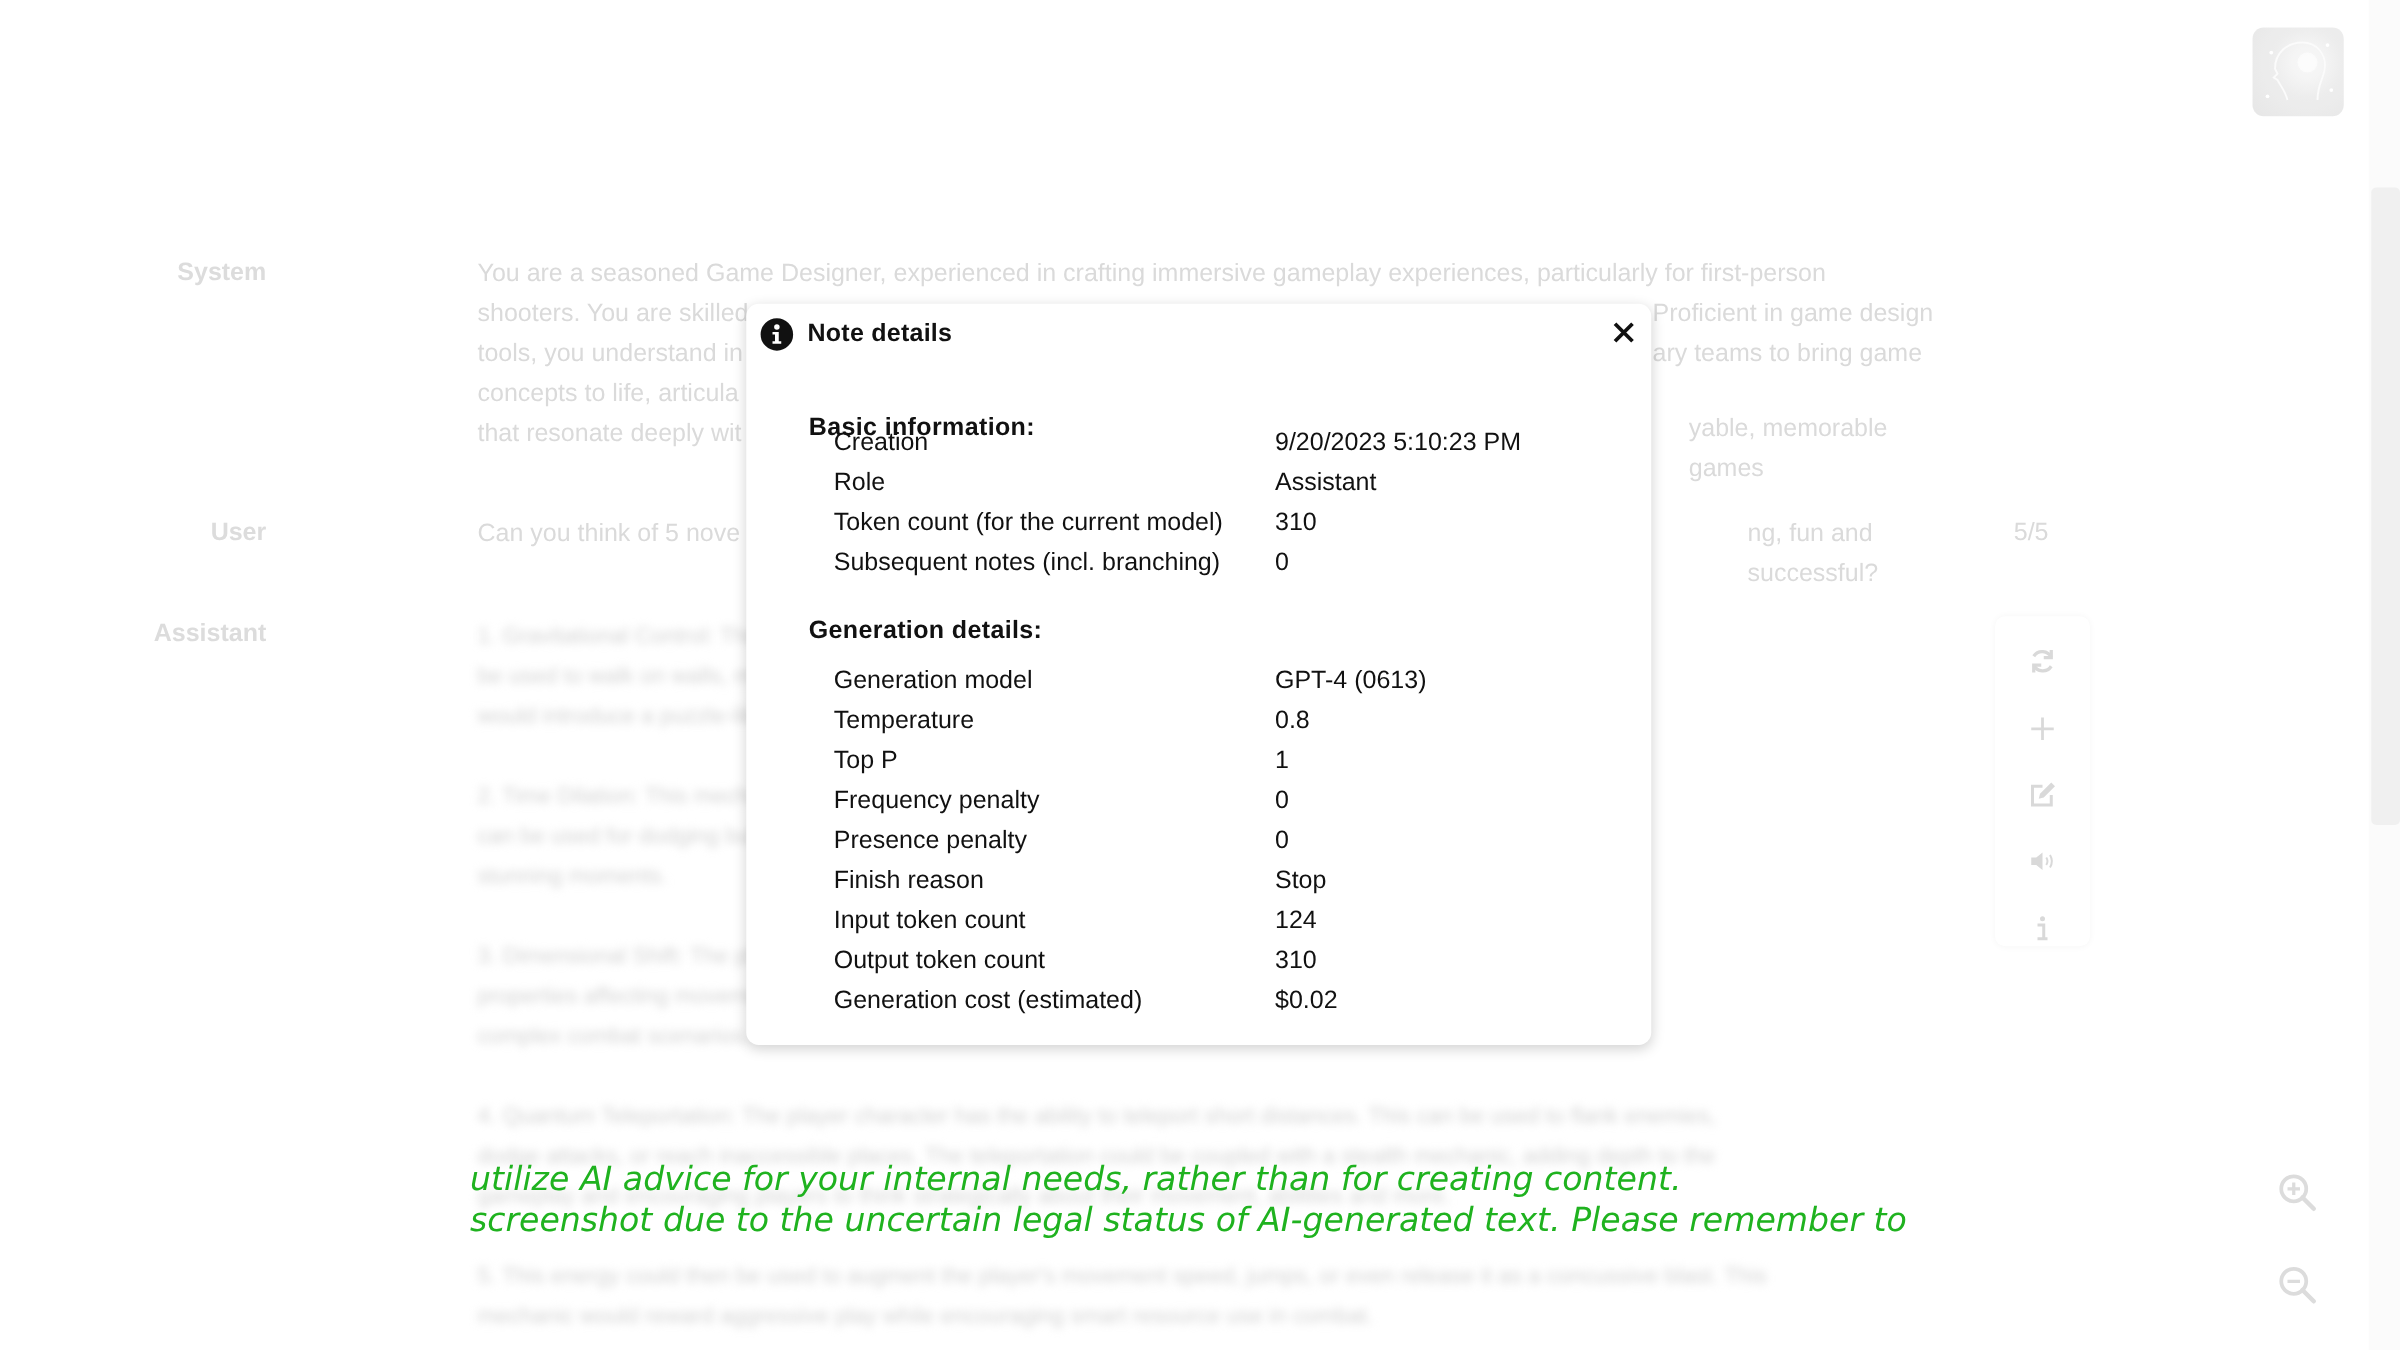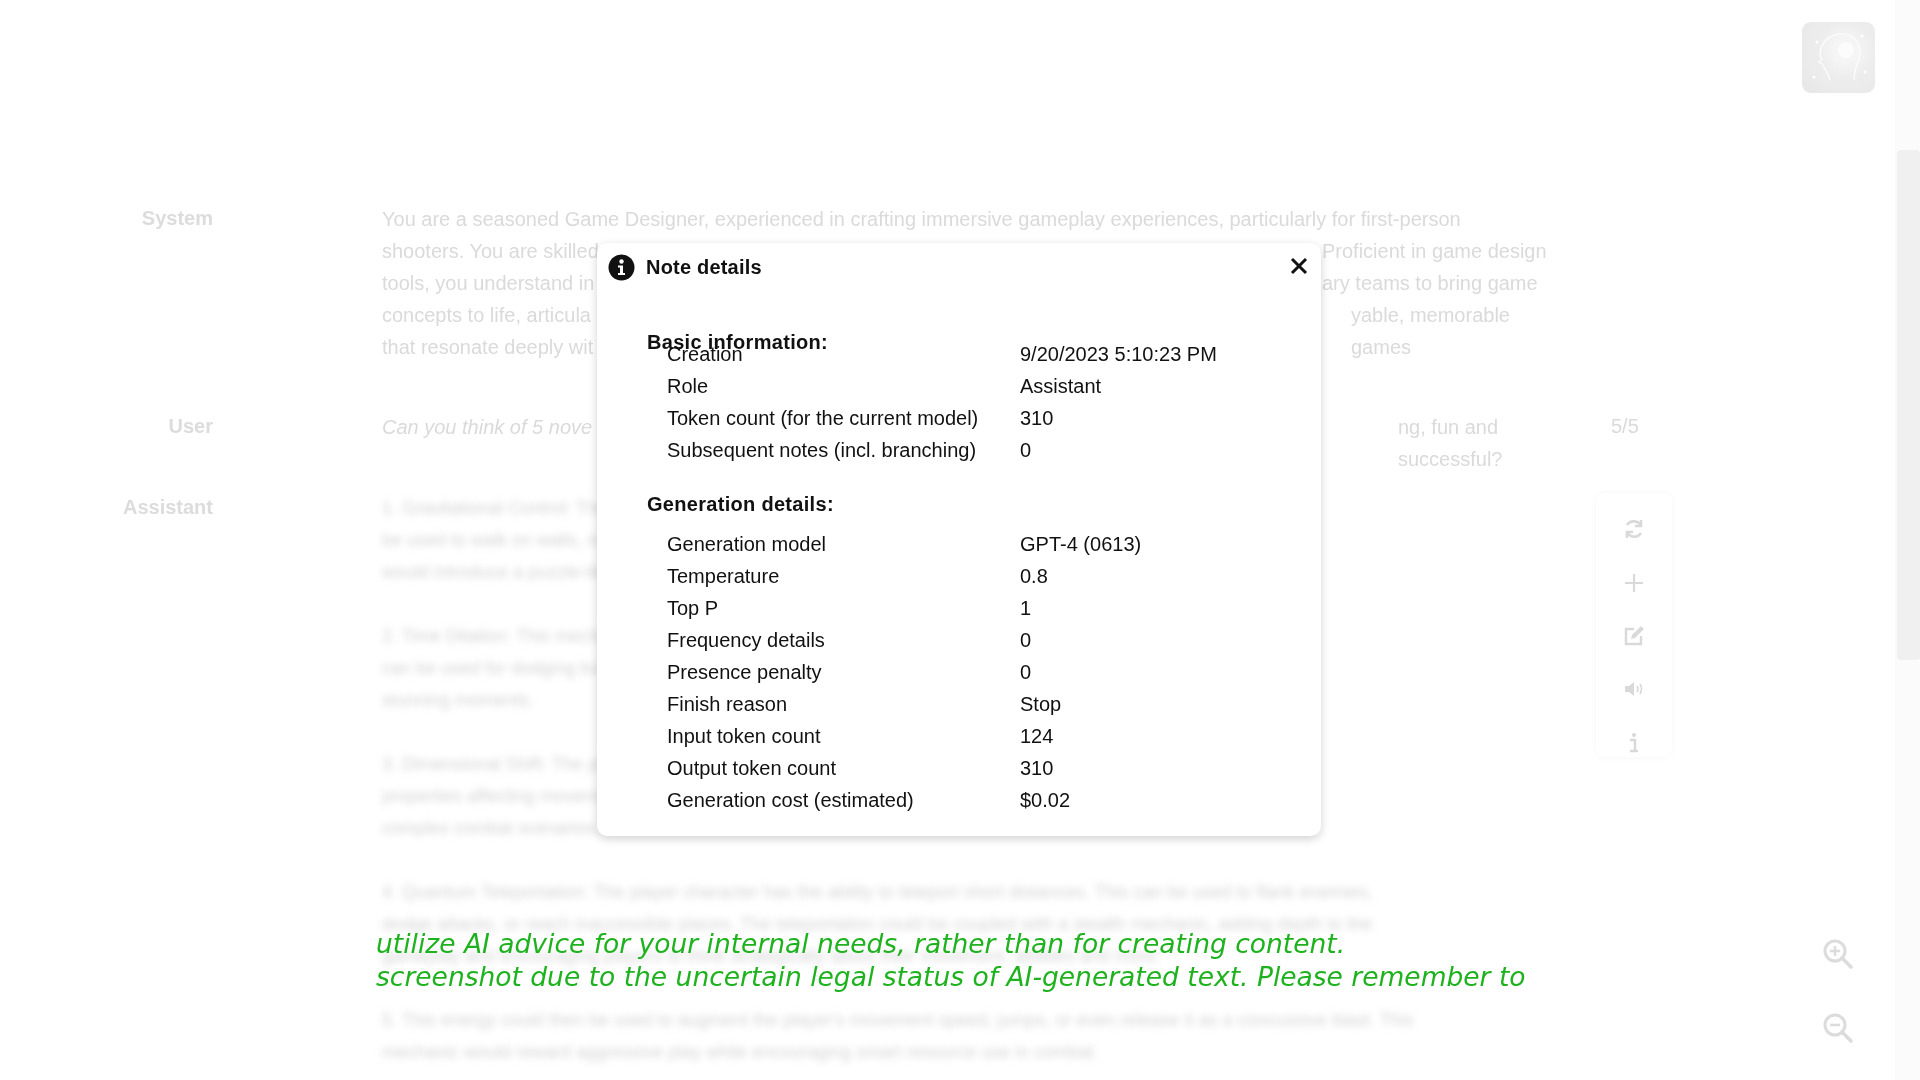--- a/index.html
+++ b/index.html
@@ -54,30 +54,30 @@
       <div style="position:relative;height:32px;">
         <span style="position:absolute;left:0;">shooters. You are skilled</span>
         <span style="position:absolute;left:940px;">Proficient in game design</span>
       </div>
       <div style="position:relative;height:32px;">
         <span style="position:absolute;left:0;">tools, you understand in</span>
         <span style="position:absolute;left:940px;">ary teams to bring game</span>
       </div>
       <div style="position:relative;height:32px;">
         <span style="position:absolute;left:0;">concepts to life, articula</span>
-        <span style="position:absolute;left:969px;">yable, memorable games</span>
+        <span style="position:absolute;left:969px;margin-top:28px;">yable, memorable games</span>
       </div>
       <div style="position:relative;height:32px;">that resonate deeply wit</div>
     </div>
   </div>
 
   <div class="row">
     <div class="role" style="top:415px;">User</div>
     <div class="msg" style="top:411px;">
-      <span style="position:absolute;left:0;font-style:italic;">Can you think of 5 nove</span>
+      <span style="position:absolute;left:0;">Can you think of 5 nove</span>
       <span style="position:absolute;left:1016px;">ng, fun and successful?</span>
     </div>
     <div class="counter" style="top:415px;">5/5</div>
   </div>
 
   <div class="row">
     <div class="role" style="top:496px;">Assistant</div>
     <div class="msg blur" style="top:492px;font-size:18px;">
       <div style="height:32px;">1. Gravitational Control: The player character has the ability to manipulate gravity within a certain range. This can</div>
       <div style="height:32px;">be used to walk on walls, make enemies float, or redirect projectiles and environment weapons. It</div>
@@ -198,21 +198,21 @@
         </div>
       <div class="r">
           <span class="k">Temperature</span>
           <span class="v">0.8</span>
         </div>
       <div class="r">
           <span class="k">Top P</span>
           <span class="v">1</span>
         </div>
       <div class="r">
-          <span class="k">Frequency details</span>
+          <span class="k">Frequency penalty</span>
           <span class="v">0</span>
         </div>
       <div class="r">
           <span class="k">Presence penalty</span>
           <span class="v">0</span>
         </div>
       <div class="r">
           <span class="k">Finish reason</span>
           <span class="v">Stop</span>
         </div>

